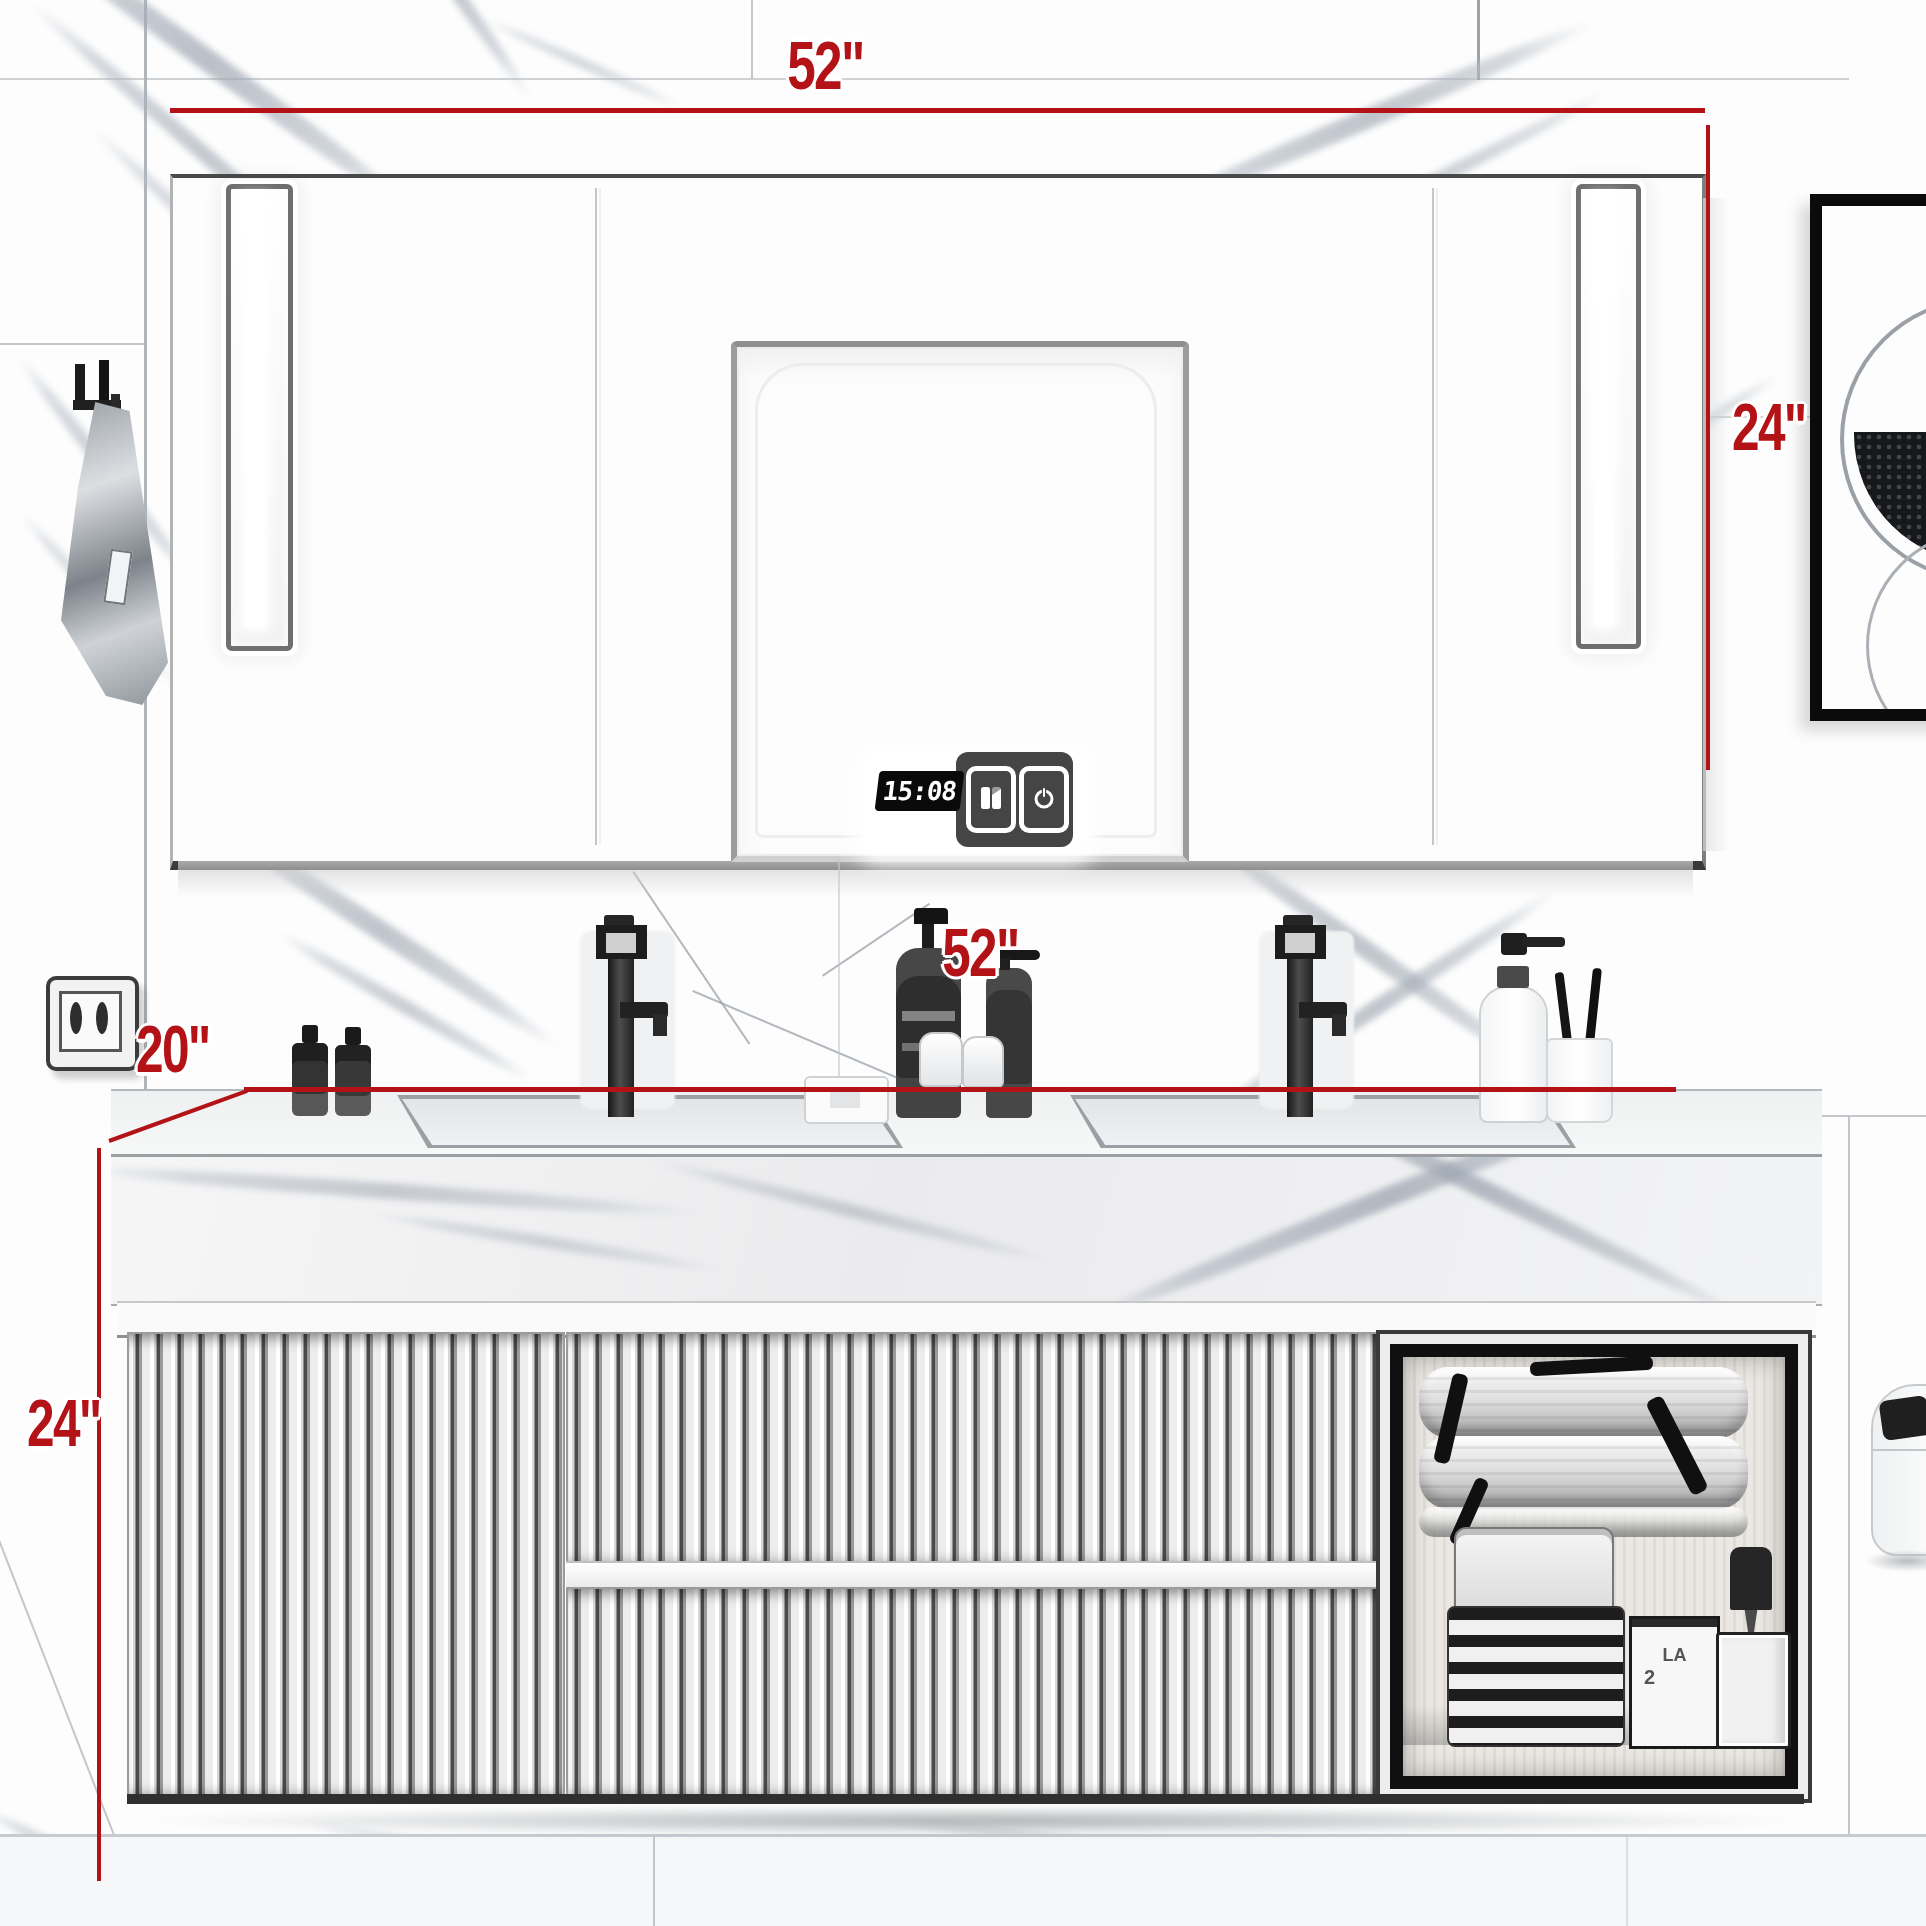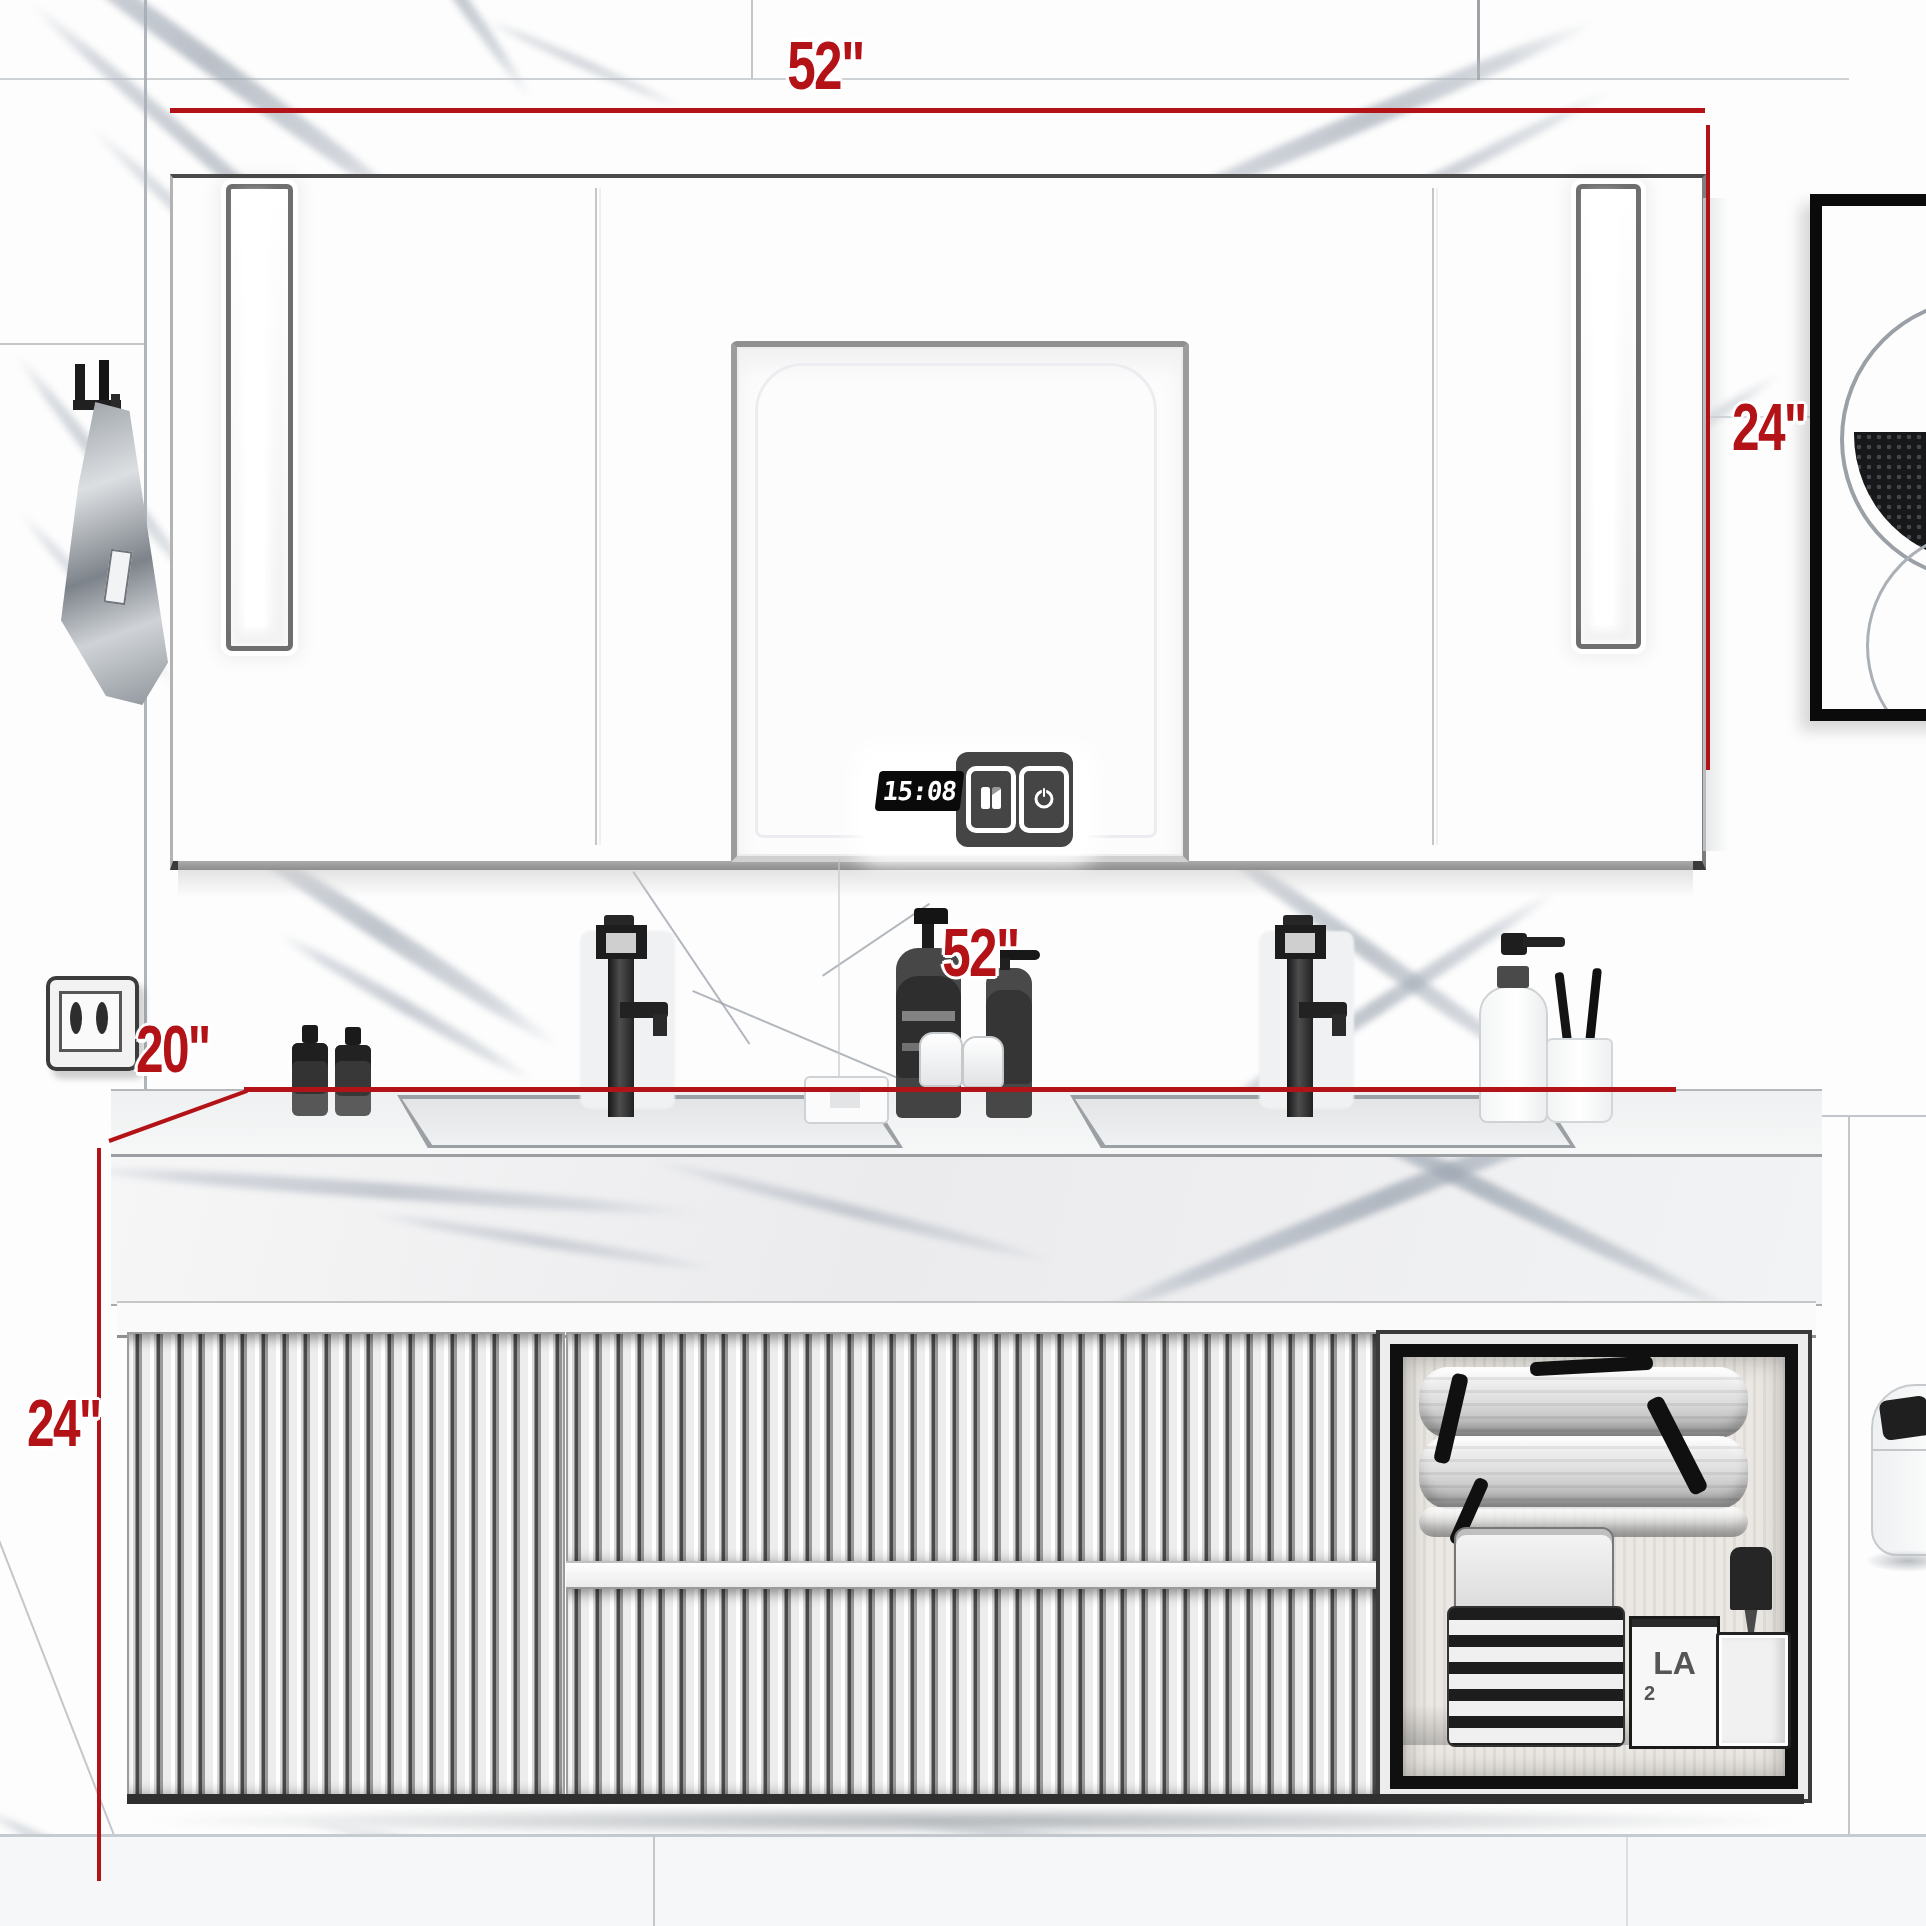--- a/index.html
+++ b/index.html
@@ -252,21 +252,21 @@
       <div class="strap" style="left:40px;top:16px;width:16px;height:91px;transform:rotate(13deg);"></div>
       <div class="strap" style="left:265px;top:36px;width:18px;height:105px;transform:rotate(-27deg);"></div>
       <div class="strap" style="left:59px;top:119px;width:14px;height:71px;transform:rotate(24deg);"></div>
       <div class="abs" style="left:0;top:348px;width:100%;height:40px;background:linear-gradient(transparent,rgba(0,0,0,.22));"></div>
 
       <div class="abs" style="left:51px;top:170px;width:156px;height:81px;background:linear-gradient(180deg,#f5f5f5,#dcdcdc);border:2px solid #777;border-radius:12px 12px 4px 4px;box-shadow:inset 0 6px 0 #bfbfbf;"></div>
       <div class="abs" style="left:44px;top:249px;width:174px;height:137px;border:2px solid #333;border-radius:8px;
            background:repeating-linear-gradient(180deg,#1d1d1d 0 12px,#f0f0f0 12px 27px);"></div>
       <div class="abs" style="left:226px;top:259px;width:85px;height:127px;background:#f7f7f7;border:3px solid #1a1a1a;box-shadow:inset 0 8px 0 #2a2a2a;
            color:#555;font-weight:bold;text-align:center;">
-        <div style="margin-top:26px;font-size:32px;">LA</div>
+        <div style="margin-top:26px;font-size:18px;">LA</div>
         <div style="font-size:20px;text-align:left;padding-left:12px;">2</div>
       </div>
       <div class="abs" style="left:327px;top:190px;width:42px;height:63px;background:#262626;border-radius:10px 10px 2px 2px;"></div>
       <div class="abs" style="left:339px;top:253px;width:18px;height:24px;background:#4a4a4a;clip-path:polygon(15% 0,85% 0,65% 100%,35% 100%);"></div>
       <div class="abs" style="left:313px;top:275px;width:69px;height:111px;background:#f1f1f1;border:3px solid #222;border-radius:4px;box-shadow:inset 0 0 0 3px #fff, inset -10px 0 8px rgba(0,0,0,.12);"></div>
     </div>
   </div>
 
   <div class="abs" style="left:127px;top:1794px;width:1677px;height:10px;background:#2f2f2f;"></div>
   <div class="abs" style="left:139px;top:1806px;width:1667px;height:30px;background:radial-gradient(closest-side,#9aa0a5,transparent);opacity:.8;filter:blur(3px);"></div>

